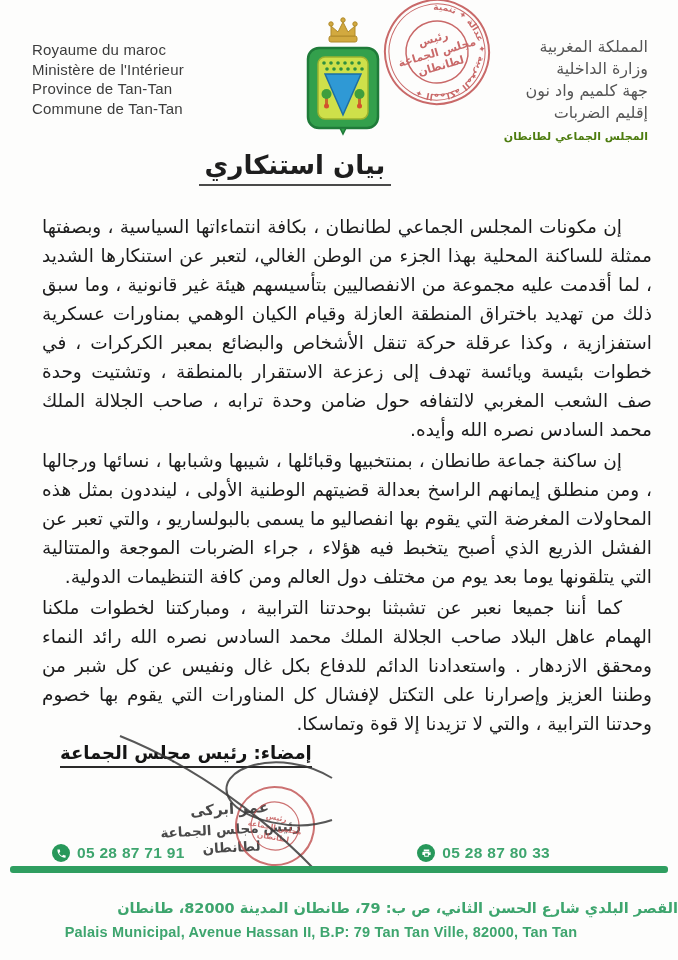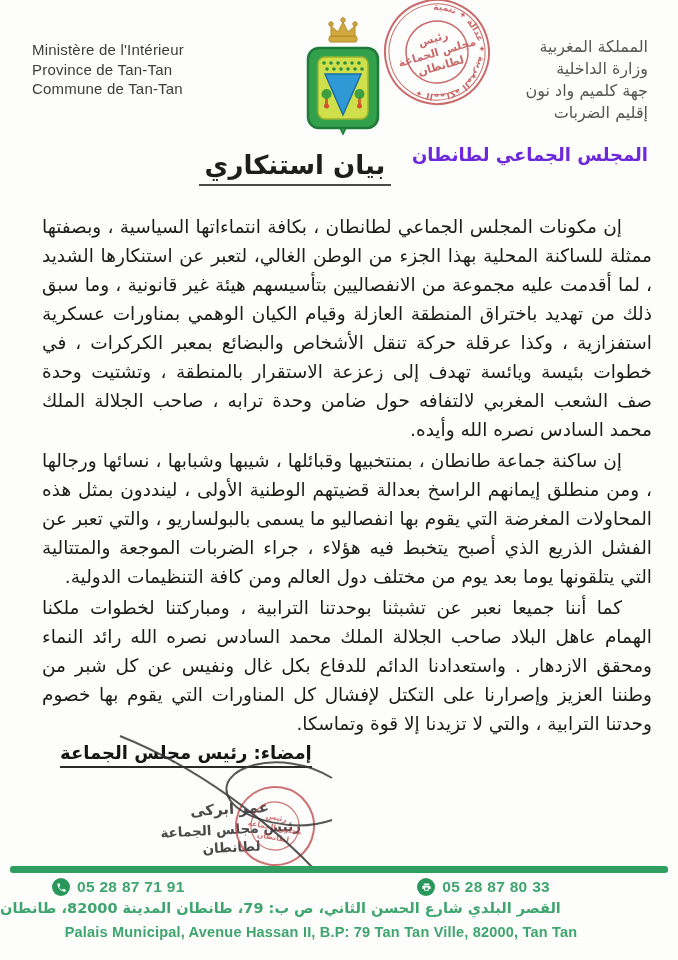--- a/index.html
+++ b/index.html
@@ -11,21 +11,21 @@
   
   .hdr-left{
     position:absolute;left:32px;top:40px;
     font-family:"Liberation Sans", sans-serif;
     font-size:15px;line-height:19.5px;color:#3c3c3c;letter-spacing:.2px;
   }
   .hdr-right{
     position:absolute;right:30px;top:36px;direction:rtl;text-align:right;
     font-size:16px;line-height:22px;color:#565656;
   }
-  .hdr-right .bold-line{font-weight:bold;font-size:18px;color:#6d28d9;margin-top:20px;}
+  .hdr-right .bold-line{font-weight:bold;font-size:11px;color:#4d7c0f;margin-top:2px;}
   .emblem{position:absolute;left:294px;top:10px;}
   .stamp-top{
     position:absolute;left:381px;top:-4px;width:112px;height:112px;
     transform:rotate(-16deg);opacity:.85;
   }
   
   .title-wrap{position:absolute;top:150px;left:0;width:590px;text-align:center;}
   .title{
     display:inline-block;font-size:26px;font-weight:bold;color:#1e1e1e;
     border-bottom:2px solid #4a4a4a;padding:0 6px 4px 6px;direction:rtl;
@@ -55,45 +55,46 @@
     position:absolute;left:233px;top:784px;width:84px;height:84px;
     transform:rotate(10deg);opacity:.8;
   }
   .sig-swoosh{position:absolute;left:80px;top:728px;pointer-events:none;}
   
   .green-bar{
     position:absolute;left:10px;right:10px;top:866px;height:7px;
     border-radius:3px;
   }
   .contact-row{
-    position:absolute;top:878px;left:0;width:580px;
+    position:absolute;top:844px;left:0;width:580px;
     display:flex;justify-content:space-between;align-items:center;
     padding:0 30px 0 52px;box-sizing:border-box;
   }
   .contact-item{display:flex;align-items:center;gap:7px;}
   .contact-item .txt{
     font-family:"Liberation Sans", sans-serif;
     font-size:15.5px;font-weight:bold;color:#3ea56e;letter-spacing:.3px;
   }
   .badge{width:18px;height:18px;border-radius:50%;display:flex;align-items:center;justify-content:center;}
   .addr-ar{
-    position:absolute;top:900px;left:0;width:678px;text-align:left;direction:rtl;
+    position:absolute;top:900px;left:0;width:678px;text-align:right;direction:rtl;
     font-size:14.5px;font-weight:bold;color:#3ea56e;
   }
   .addr-fr{
     position:absolute;top:924px;left:0;width:642px;text-align:center;
     font-family:"Liberation Sans", sans-serif;
     font-size:14.5px;font-weight:bold;color:#3ea56e;letter-spacing:.2px;
   }
   .stamp-txt{font-weight:bold;}
 </style>
 </head>
 <body>
 
 <div class="hdr-left">
+  <div>Royaume du maroc</div>
   <div>Ministère de l'Intérieur</div>
   <div>Province de Tan-Tan</div>
   <div>Commune de Tan-Tan</div>
 </div>
 
 <div class="hdr-right">
   <div>المملكة المغربية</div>
   <div>وزارة الداخلية</div>
   <div>جهة كلميم واد نون</div>
   <div>إقليم الضربات</div>

